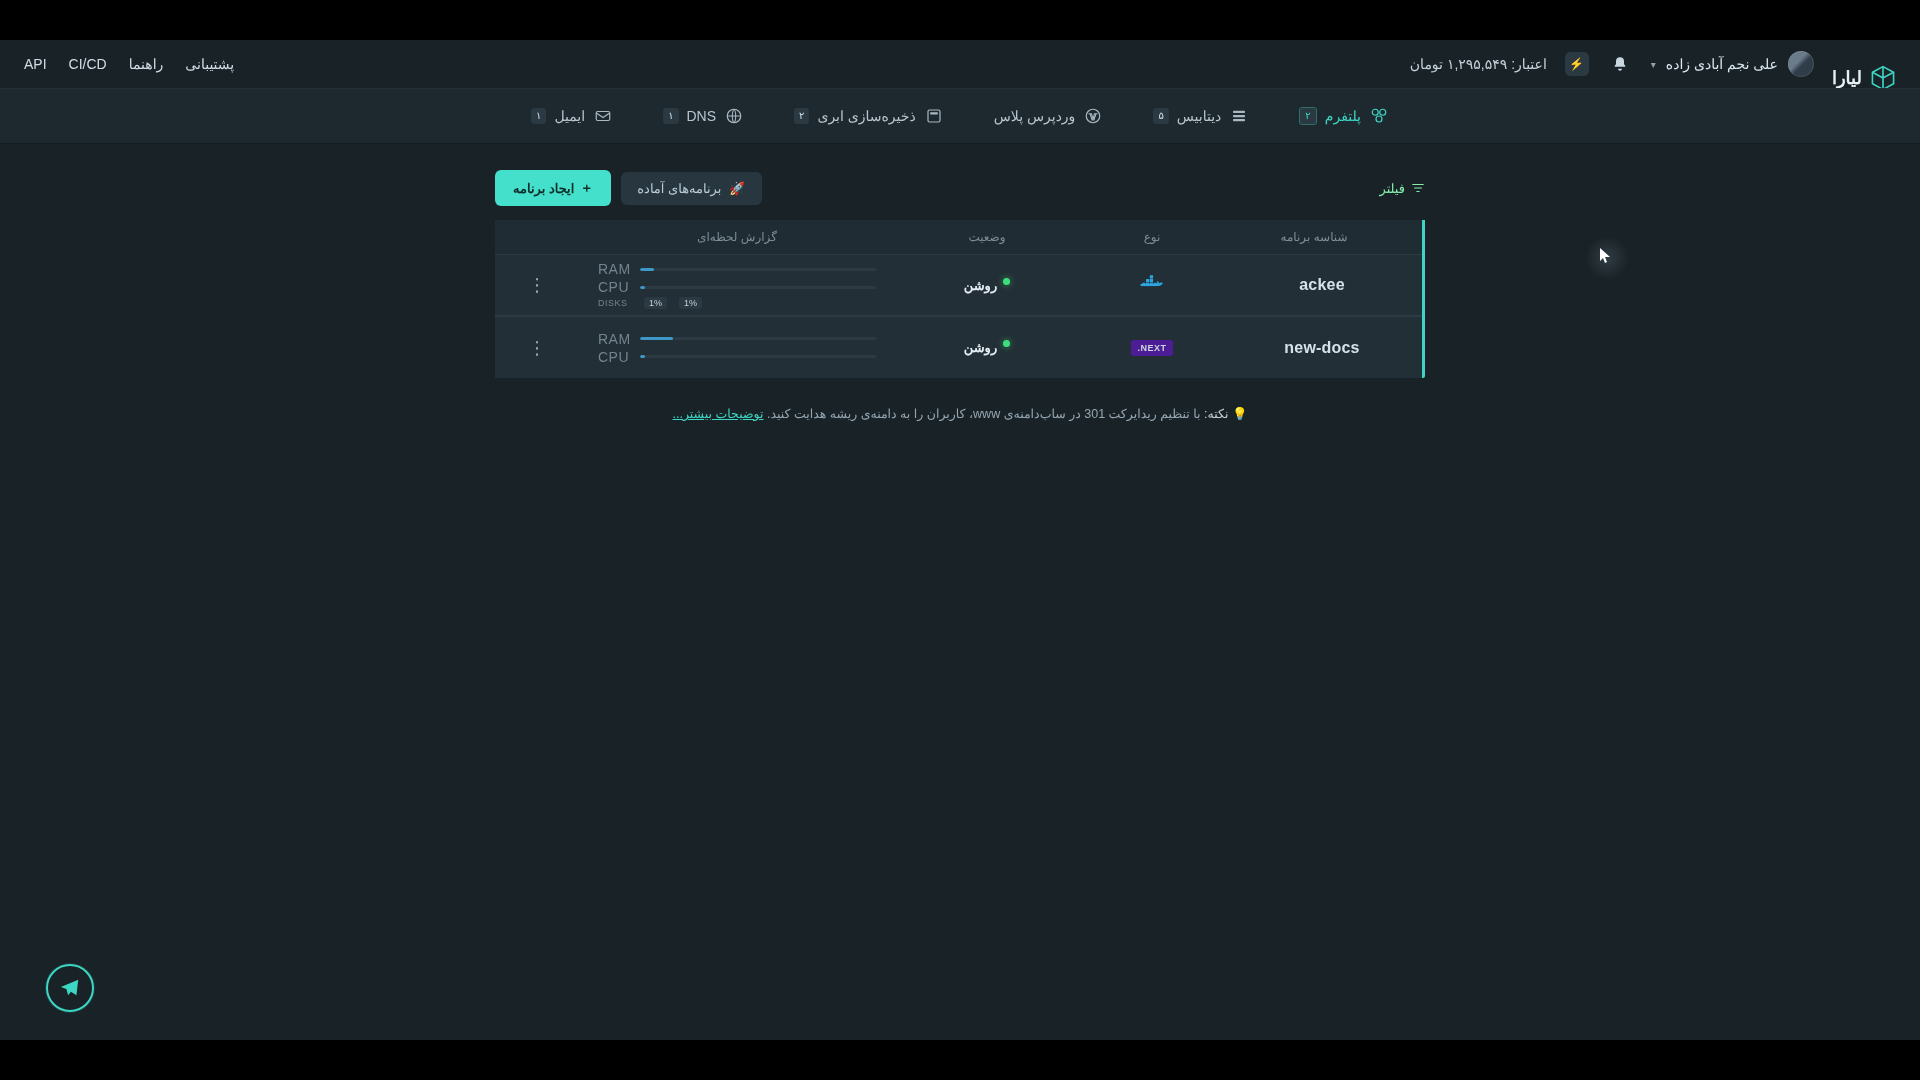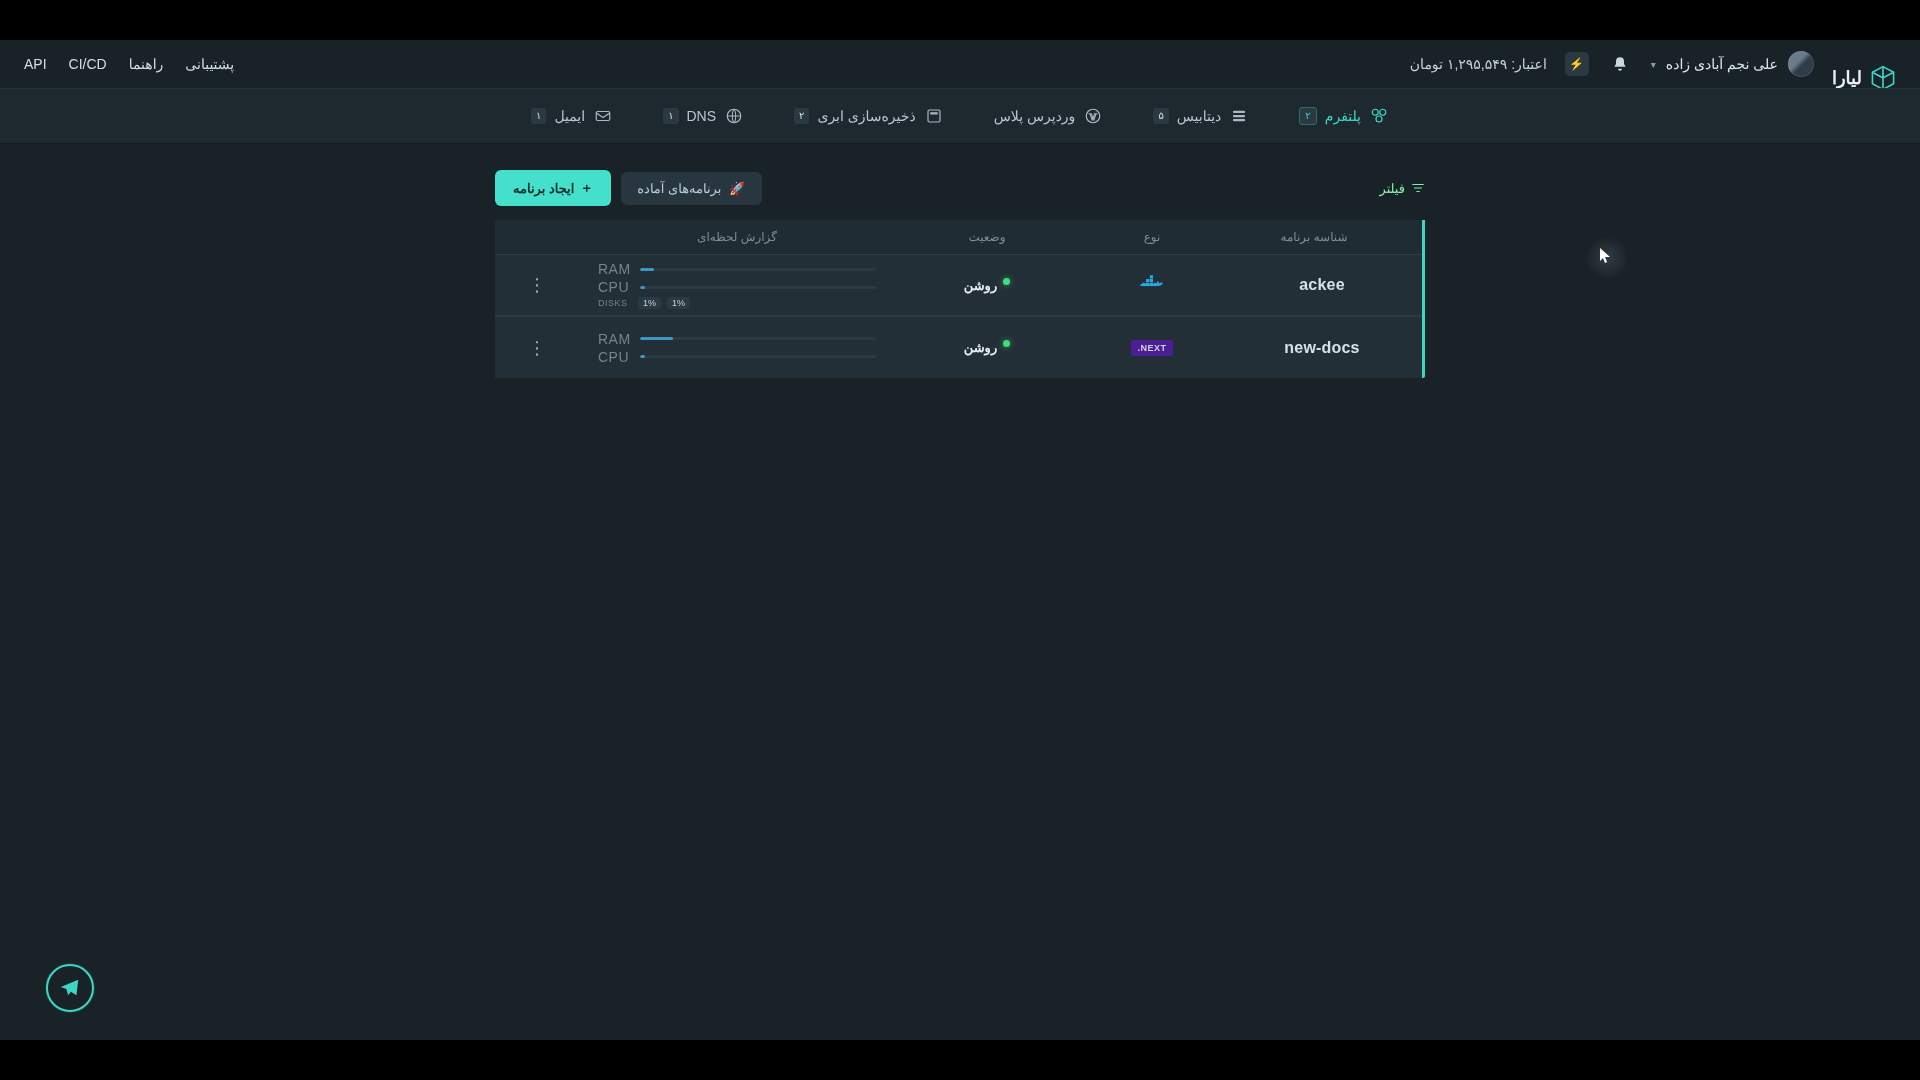--- a/index.html
+++ b/index.html
@@ -51,21 +51,21 @@
 .type-badge { width:32px; height:32px; display:flex; align-items:center; justify-content:center; }
 .docker { color:#2aa6e1; font-size:20px; }
 .next-badge { background:#4c1d95; color:#cbd7df; font-size:9px; font-weight:700; padding:3px 6px; border-radius:3px; letter-spacing:.5px;}
 .status-chip { display:flex; align-items:flex-start; gap:6px; color:#e4eef4; font-size:13px; font-weight:600;}
 .status-dot { width:7px; height:7px; border-radius:50%; background:#3ce07a; box-shadow:0 0 6px rgba(60,224,122,.6);}
 .metrics { display:flex; flex-direction:column; gap:2px; width:100%; padding:0 16px; direction:ltr;}
 .metric-line { display:flex; align-items:center; gap:8px; font-size:14px; color:#72848f;}
 .metric-label { width:34px; text-align:left; letter-spacing:.5px;}
 .bar { flex:1; height:3px; background:#2c3a43; border-radius:2px; position:relative; overflow:hidden;}
 .bar-fill { position:absolute; left:0; top:0; height:100%; background:#3e98c7; border-radius:2px;}
-.disk-row { display:flex; align-items:center; gap:6px; font-size:9px; color:#72848f;}
+.disk-row { display:flex; align-items:center; gap:12px; font-size:9px; color:#72848f;}
 .disk-label{ width:34px;text-align:left;letter-spacing:.5px;}
 .disk-chip { background:#2a3942; color:#c7d3dc; padding:1px 5px; border-radius:3px; font-size:9px;}
 .actions { display:flex; align-items:center; justify-content:center;}
 .kebab { color:#9eb0bb; font-size:18px; cursor:pointer; line-height:6px; letter-spacing:0;}
 
 
 .tip { width:930px; margin-top:28px; direction:rtl; color:#95a6b1; font-size:12.5px; text-align:center;}
 .tip .lead { color:#c2d0d9;}
 .tip a { color:#3dd6c4; text-decoration:underline; cursor:pointer;}
 
@@ -285,20 +285,26 @@
                 </div>
               </div>
           </div>
         </div>
         <div class="cell actions">
           <div class="kebab">⋮</div>
         </div>
       </div>
     </div>
 
+    <div class="tip">
+      <span>💡</span>
+      <span class="lead">نکته:</span>
+      <span>با تنظیم ریدایرکت 301 در ساب‌دامنه‌ی www، کاربران را به دامنه‌ی ریشه هدایت کنید.</span>
+      <a>توضیحات بیشتر...</a>
+    </div>
   </div>
 
 </div>
 <div class="letterbox-bottom"></div>
 
 <div class="float-btn">
   <svg viewBox="0 0 24 24">
       <path fill="#3dd6c4" d="M21 3 2 11l6 2 2 7 3-4 6 4 2-17Z"></path>
     </svg>
 </div>

